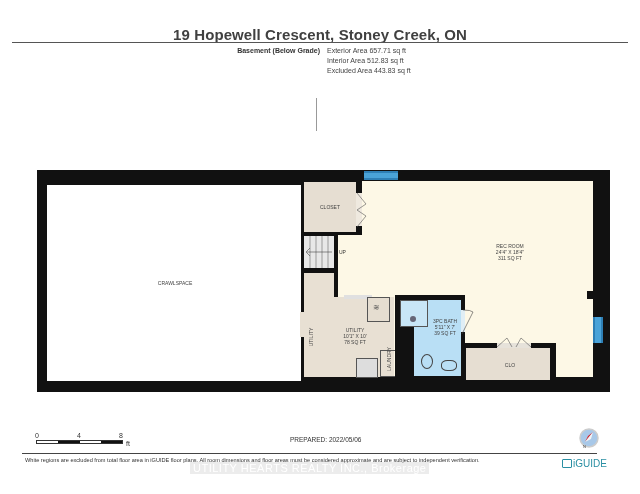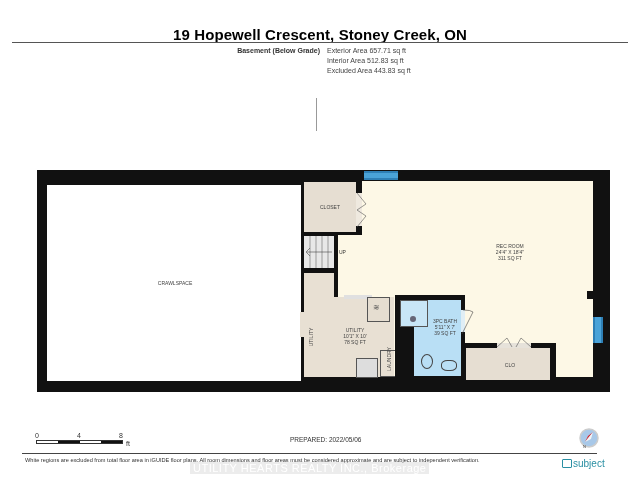--- a/index.html
+++ b/index.html
@@ -1,18 +1,18 @@
 <!DOCTYPE html>
 <html><head>
 <meta charset="utf-8">
 <style>
   html, body { margin:0; padding:0; background:#ffffff; }
   body { width:640px; height:494px; position:relative; overflow:hidden; font-family:"Liberation Sans", sans-serif; color:#222; }
   .abs { position:absolute; }
-  .title { left:0; top:26px; width:640px; text-align:center; font-size:15px; font-weight:bold; color:#000000; letter-spacing:0.1px; }
+  .title { left:0; top:26px; width:640px; text-align:center; font-size:15px; font-weight:bold; color:#404040; letter-spacing:0.1px; }
   .title-rule { left:12px; top:42px; width:616px; height:1px; background:#555; }
   .level-label { left:150px; top:47px; width:170px; text-align:right; font-size:7px; font-weight:bold; color:#333; }
   .area-line { left:327px; font-size:7px; color:#444; }
   .north-tick { left:316px; top:98px; width:1px; height:33px; background:#999; }
   .wall { background:#111; }
   .room-label { font-size:5px; color:#444; text-align:center; line-height:6px; text-transform:uppercase; }
   .scale-lbl { font-size:7px; color:#333; }
   .footer-rule { left:22px; top:453px; width:575px; height:1px; background:#444; }
   .footer-note { left:25px; top:457px; font-size:5.6px; color:#333; white-space:nowrap; }
   .watermark { left:190px; top:462px; font-size:11px; color:#ffffff; letter-spacing:0.5px; background:rgba(200,200,200,0.35); padding:0 3px; white-space:nowrap; }
@@ -132,14 +132,14 @@
   <circle cx="13" cy="11" r="9" fill="#a8c8e8" stroke="#ccc" stroke-width="1.5"></circle>
   <polygon points="17,5 9,15 12,9" fill="#d8232a"></polygon>
   <polygon points="17,5 15,12 9,15" fill="#f3f3f3"></polygon>
 </svg>
 <div class="abs" style="left:583px;top:444px;font-size:4px;color:#333;">N</div>
 
 <div class="abs footer-rule"></div>
 <div class="abs footer-note">White regions are excluded from total floor area in iGUIDE floor plans. All room dimensions and floor areas must be considered approximate and are subject to independent verification.</div>
 <div class="abs watermark">UTILITY HEARTS REALTY INC., Brokerage</div>
 <div class="abs iguide">
-  <span style="display:inline-block;width:8px;height:7px;border:1px solid #2a8fa3;border-radius:1px;vertical-align:-1px;margin-right:1px;"></span><span>subject</span>
+  <span style="display:inline-block;width:8px;height:7px;border:1px solid #2a8fa3;border-radius:1px;vertical-align:-1px;margin-right:1px;"></span><span>iGUIDE</span>
 </div>
 
 </body></html>

